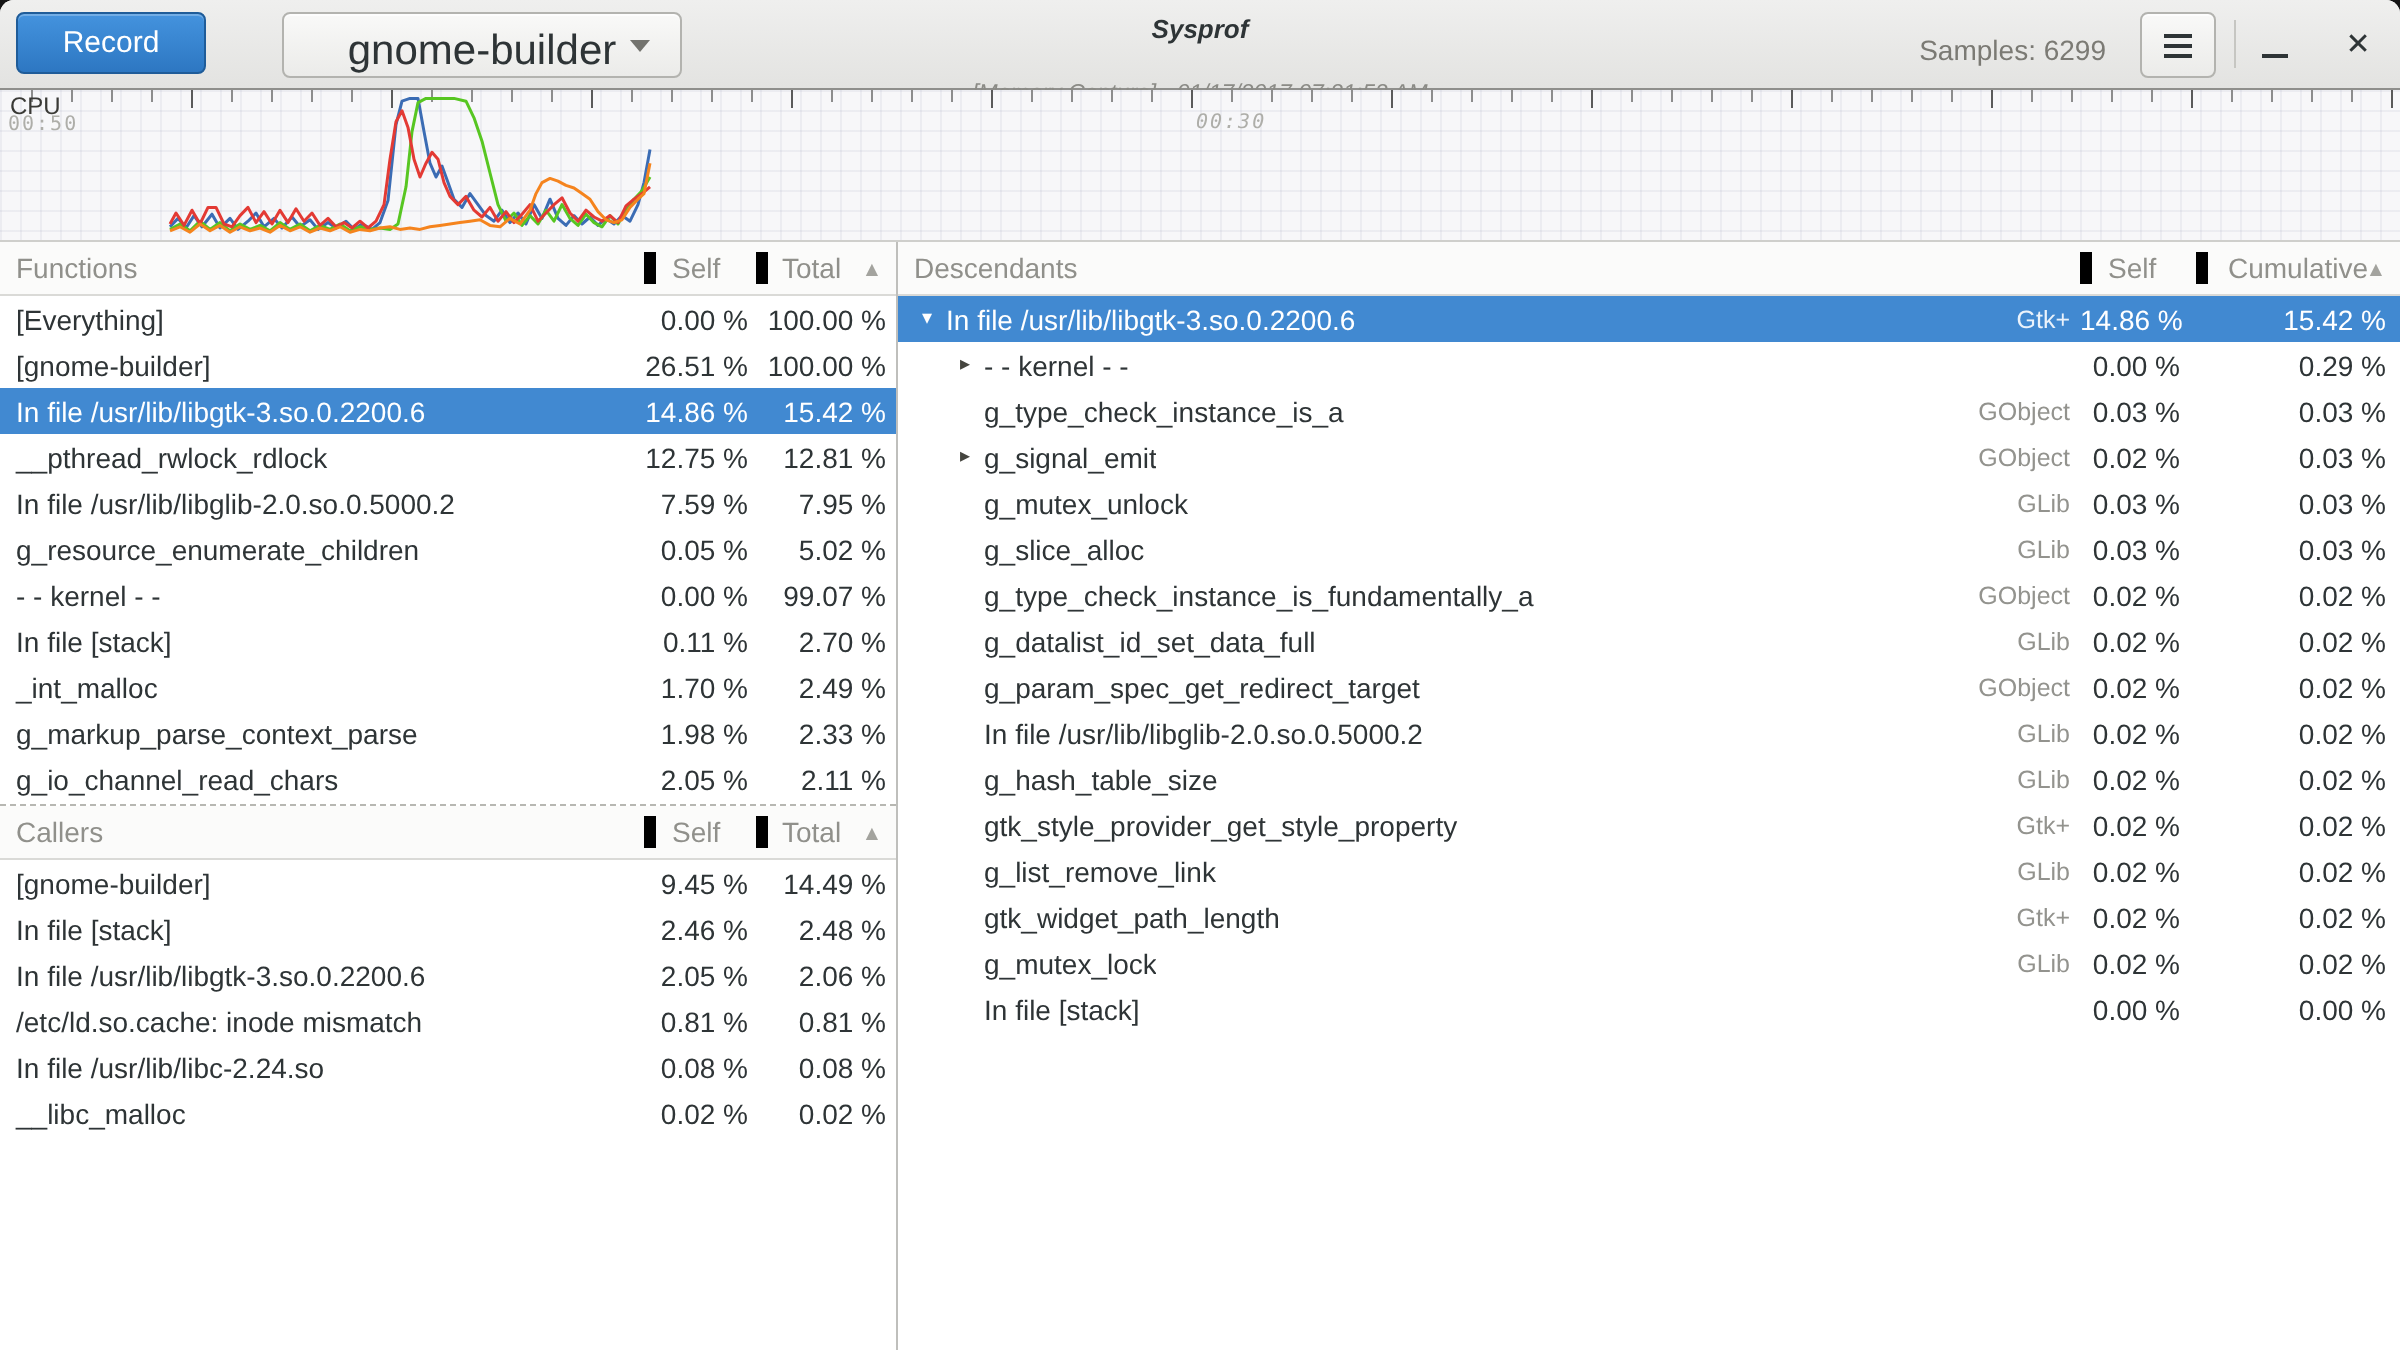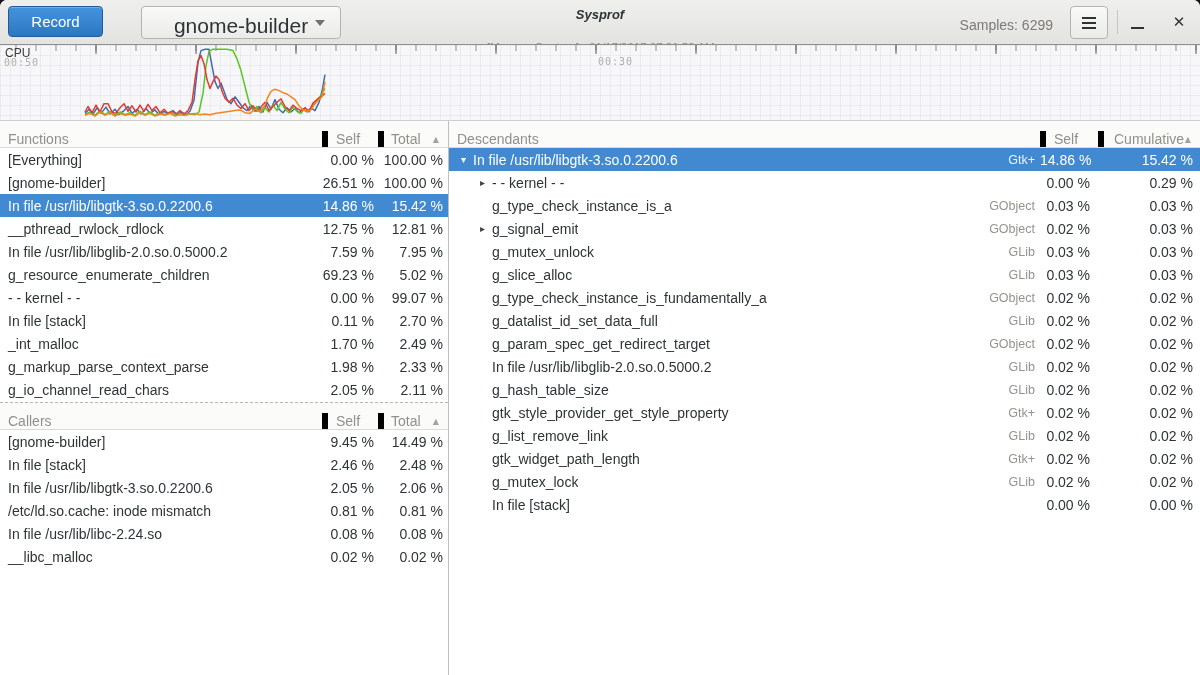--- a/index.html
+++ b/index.html
@@ -75,21 +75,21 @@
   .graph-label{position:absolute;left:5px;top:1px;font-size:12px;color:#3a3a36;}
   .time-label{position:absolute;font-family:"DejaVu Sans Mono",monospace;font-size:10px;color:#aeaea9;letter-spacing:1px;}
 
   
   .main{position:absolute;top:121px;left:0;right:0;bottom:0;background:#fff;}
   .left-panel{position:absolute;left:0;top:0;width:448px;bottom:0;}
   .splitter{position:absolute;left:448px;top:0;width:1px;bottom:0;background:#bfbfbc;cursor:col-resize;}
   .right-panel{position:absolute;left:449px;top:0;right:0;bottom:0;}
 
   .thead{
-    height:26px;display:flex;align-items:flex-end;
+    height:26px;display:flex;align-items:center;
     background:#fbfbfa;border-bottom:1px solid #dadad7;
     color:#90908b;font-size:14px;
   }
   .hcell{display:flex;align-items:center;box-sizing:border-box;position:relative;cursor:pointer;}
   .h-name{flex:1;padding-left:8px;}
   .h-sep{border-left:6px solid #000000;}
   .l-self{width:56px;padding-left:8px;}
   .l-total{width:70px;padding-left:7px;}
   .r-self{width:58px;padding-left:8px;}
   .r-cum{width:102px;padding-left:10px;}
@@ -220,21 +220,21 @@
         <line x1="996" x2="996" y1="0" y2="9" stroke="#5a5a5a" stroke-width="1"></line>
         <line x1="1096" x2="1096" y1="0" y2="9" stroke="#5a5a5a" stroke-width="1"></line>
         <line x1="1196" x2="1196" y1="0" y2="9" stroke="#5a5a5a" stroke-width="1"></line>
         <polyline points="85,68.4 89,64.2 93,69.0 97,62.8 101,68.4 106,62.1 110,69.0 115,64.2 119,69.7 124,65.6 128,61.5 132,68.4 137,64.2 141,69.0 146,63.5 150,68.4 155,64.9 159,69.7 164,66.3 168,69.0 173,65.6 177,69.7 181,67.0 186,69.7 190,66.3 194,55.3 198,17.3 201,5.6 205,4.2 209,4.2 212,20.8 215,36.6 218,43.5 221,38.0 224,46.3 227,54.6 231,58.7 235,51.8 239,57.3 243,62.8 247,65.6 251,60.1 255,66.3 259,61.5 263,67.0 267,57.3 271,64.2 275,54.6 279,64.2 283,67.7 287,62.8 291,67.0 295,63.5 299,67.7 303,64.2 307,67.0 311,62.8 315,65.6 319,57.3 322,46.3 325,29.7" fill="none" stroke="#3b6cb4" stroke-width="1.5" stroke-linejoin="round"></polyline>
         <polyline points="85,69.7 90,67.0 95,70.4 100,65.6 105,69.7 110,66.3 115,70.4 120,67.0 125,69.7 130,67.7 135,70.4 140,66.3 145,69.7 150,67.0 155,70.4 160,67.7 165,69.7 170,67.0 175,70.4 180,68.4 185,69.7 190,69.0 195,69.7 199,67.0 203,48.4 206,20.8 209,6.3 213,4.2 220,4.2 227,4.2 233,5.6 237,13.9 241,25.6 245,41.5 249,57.3 253,65.6 257,61.5 261,67.7 265,62.8 269,67.0 273,60.1 277,65.6 281,57.3 285,64.2 289,67.7 293,62.1 297,66.3 301,68.4 305,62.8 309,67.0 313,60.1 317,54.6 321,50.4 325,43.5" fill="none" stroke="#57c622" stroke-width="1.5" stroke-linejoin="round"></polyline>
         <polyline points="85,67.0 88,61.5 92,67.7 96,60.1 100,67.0 104,58.7 108,58.7 112,67.0 116,68.4 120,62.8 124,58.7 128,66.3 132,60.8 136,67.0 140,60.1 144,66.3 148,59.4 152,65.6 156,61.5 160,67.7 164,64.2 168,68.4 172,66.3 176,69.0 180,65.6 184,69.0 188,65.6 192,57.3 195,34.6 198,15.9 201,10.4 204,18.7 207,34.6 210,43.5 213,36.6 216,31.1 219,34.6 222,46.3 225,53.2 229,57.3 233,53.2 237,60.1 241,63.5 245,58.7 249,65.6 253,60.8 257,66.3 261,62.1 265,57.3 269,65.6 273,61.5 277,57.3 281,53.9 285,61.5 289,65.6 293,60.1 297,63.5 301,65.6 305,62.8 309,66.3 313,58.0 317,54.6 321,51.8 325,48.4" fill="none" stroke="#e33a34" stroke-width="1.5" stroke-linejoin="round"></polyline>
         <polyline points="85,70.4 90,68.4 95,71.1 100,67.0 105,70.4 110,67.7 115,71.1 120,68.4 125,70.4 130,69.0 135,71.1 140,67.7 145,70.4 150,68.4 155,71.1 160,69.0 165,70.4 170,68.4 175,71.1 180,69.7 185,70.4 190,69.0 195,68.4 200,69.7 205,69.0 210,69.7 215,68.4 220,67.7 225,67.0 230,66.3 235,65.6 240,64.9 245,67.7 250,68.4 255,64.2 260,67.0 265,60.1 268,51.8 271,46.3 275,44.2 279,45.6 283,47.7 287,49.0 291,51.8 295,54.6 299,60.8 303,64.9 307,66.3 311,64.9 315,58.7 319,54.6 322,51.8 325,36.6" fill="none" stroke="#f5841e" stroke-width="1.5" stroke-linejoin="round"></polyline>
       </svg>
     <span class="graph-label">CPU</span>
     <span class="time-label" id="time-label-0" style="left: 4px; top: 12px;">00:50</span>
-    <span class="time-label" id="time-label-1" style="left: 598px; top: 11px;">00:30</span>
+    <span class="time-label" id="time-label-1" style="left: 598px; top: 11px; font-style: italic;">00:30</span>
   </div>
 
   <div class="main">
 
     <div class="left-panel">
       <div class="thead">
         <div class="hcell h-name">Functions</div>
         <div class="hcell h-sep l-self">Self</div>
         <div class="hcell h-sep l-total">
           <span>Total</span>
@@ -262,21 +262,21 @@
             <div class="cell-num lc-self">12.75 %</div>
             <div class="cell-num lc-total">12.81 %</div>
           </div>
           <div class="row">
             <div class="cell-name">In file /usr/lib/libglib-2.0.so.0.5000.2</div>
             <div class="cell-num lc-self">7.59 %</div>
             <div class="cell-num lc-total">7.95 %</div>
           </div>
           <div class="row">
             <div class="cell-name">g_resource_enumerate_children</div>
-            <div class="cell-num lc-self">69.23 %</div>
+            <div class="cell-num lc-self">0.05 %</div>
             <div class="cell-num lc-total">5.02 %</div>
           </div>
           <div class="row">
             <div class="cell-name">- - kernel - -</div>
             <div class="cell-num lc-self">0.00 %</div>
             <div class="cell-num lc-total">99.07 %</div>
           </div>
           <div class="row">
             <div class="cell-name">In file [stack]</div>
             <div class="cell-num lc-self">0.11 %</div>

